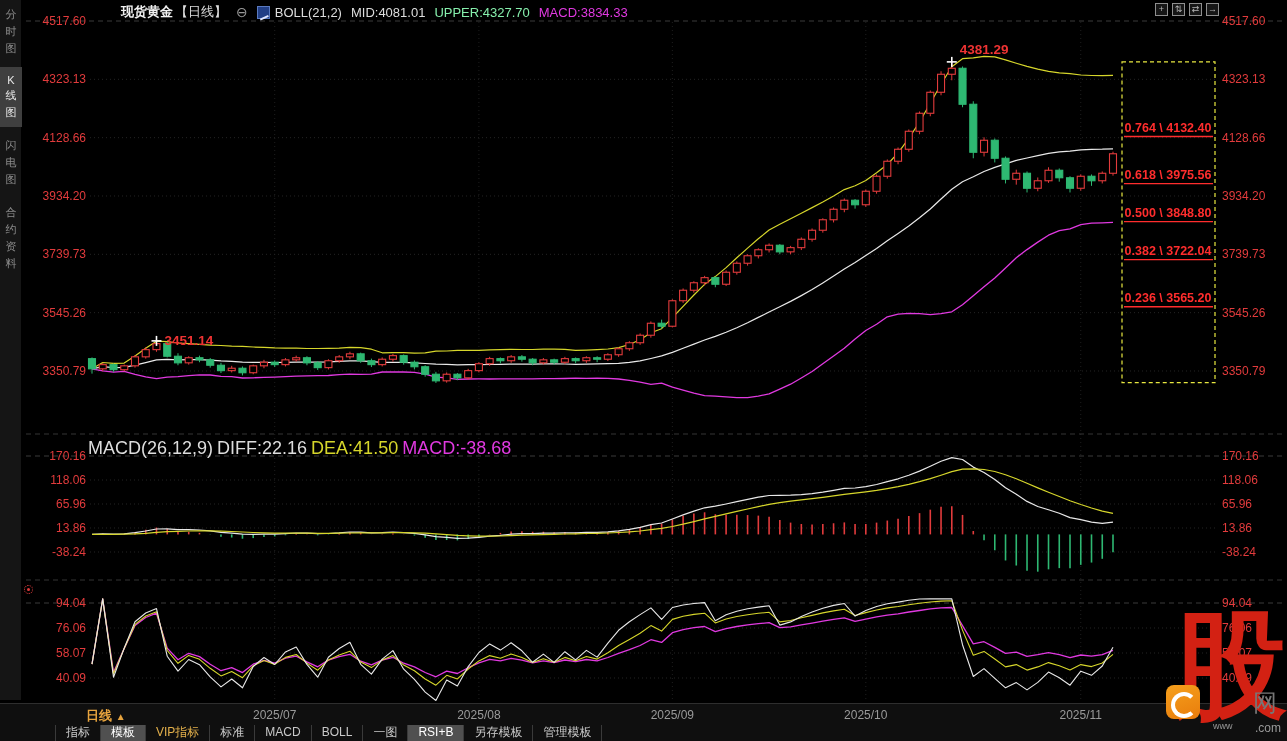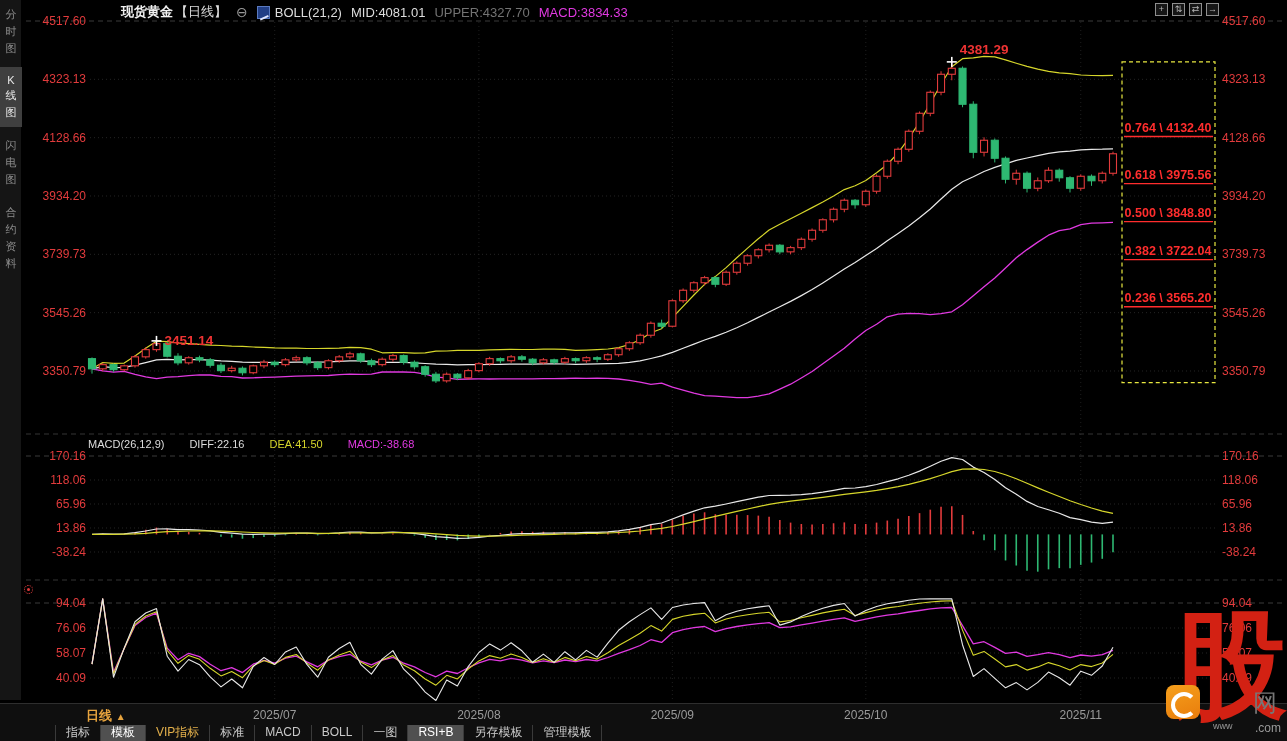--- a/index.html
+++ b/index.html
@@ -11,31 +11,31 @@
   .sidebar{position:absolute;left:0;top:0;width:22px;height:700px;background:#151515;
            border-right:1px solid #000;z-index:12;}
   .sb-item{width:22px;padding:7px 0 7px 0;display:flex;flex-direction:column;align-items:center;
            gap:2px;font-size:11px;color:#8e8e8e;cursor:pointer;margin-bottom:4px;}
   .sb-item.active{background:#3f3f3f;color:#e8e8e8;}
   
   .hdr{position:absolute;left:88px;top:3px;height:18px;display:flex;align-items:center;
        gap:9px;z-index:8;font-size:13px;color:#ddd;white-space:nowrap;}
   .hdr .sym{font-weight:bold;color:#f0f0f0;margin-left:33px;}
   .hdr .dim{color:#999;font-size:14px;}
-  .hdr .yel{color:#737373;}
+  .hdr .yel{color:#86efac;}
   .hdr .mag{color:#e039e0;}
   .mini-chart{width:13px;height:13px;background:#223f86;border:1px solid #5a7ac0;
               display:inline-block;position:relative;}
   .mini-chart:after{content:"";position:absolute;left:1px;top:6px;width:9px;height:4px;
               border-bottom:2px solid #dfe6ff;transform:rotate(-25deg);}
   .hdr-icons{position:absolute;right:68px;top:3px;display:flex;gap:4px;z-index:8;}
   .hicon{width:13px;height:13px;border:1px solid #8f8f8f;color:#b5b5b5;font-size:9px;
          line-height:11px;text-align:center;cursor:pointer;background:#161616;}
   
-  .prow{position:absolute;left:88px;display:flex;gap:25px;font-size:11px;color:#ddd;
+  .prow{position:absolute;left:88px;display:flex;gap:4px;font-size:18px;color:#ddd;
         z-index:8;white-space:nowrap;}
   .prow .yel{color:#d6d62b;} .prow .mag{color:#e039e0;}
   .rsi-dot{position:absolute;left:24px;top:585px;width:9px;height:9px;border:1px dotted #e23b3c;
            border-radius:50%;z-index:8;}
   .rsi-dot:after{content:"";position:absolute;left:2px;top:2px;width:3px;height:3px;
            border-radius:50%;background:#e23b3c;}
   
   .daterow{position:absolute;left:0;top:703px;width:1287px;height:28px;background:#0f0f0f;
            border-top:1px solid #2e2e2e;border-bottom:1px solid #2e2e2e;z-index:14;}
   .period{position:absolute;left:86px;top:3px;color:#e8a43e;font-weight:bold;font-size:13px;}

